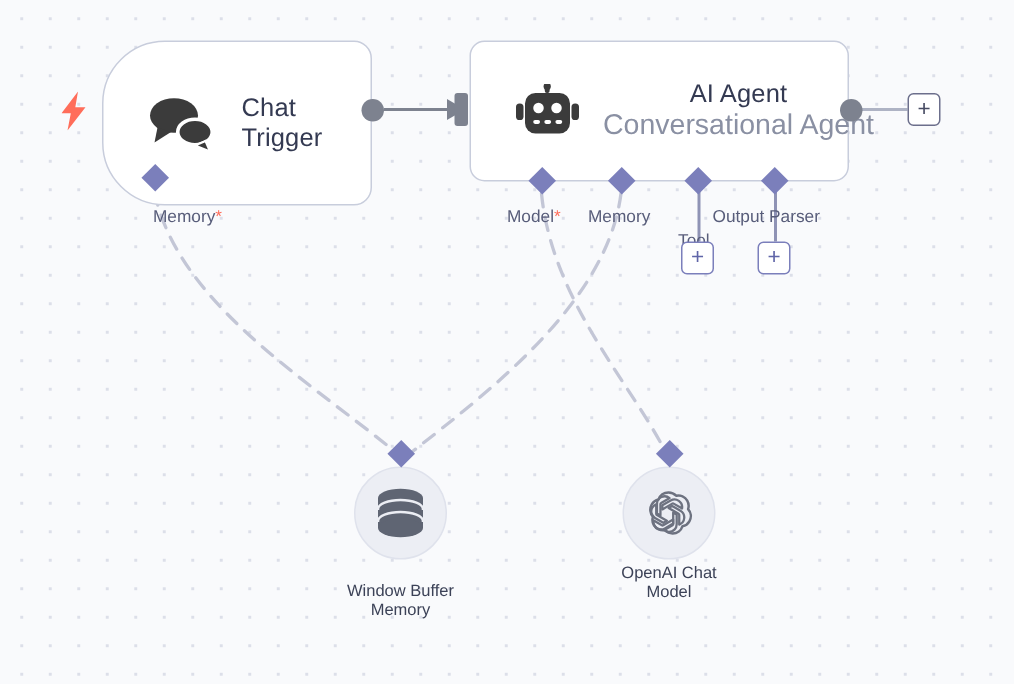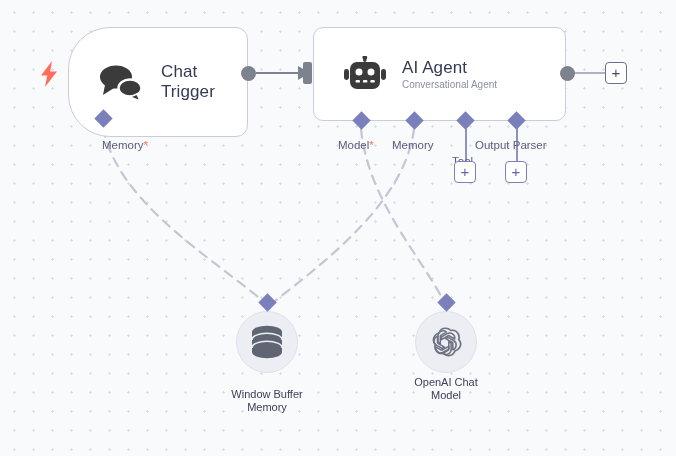--- a/index.html
+++ b/index.html
@@ -26,35 +26,36 @@
     border: 1.5px solid #c8cddc;
     display: flex;
     align-items: center;
     z-index: 4;
   }
   .node.trigger {
     border-radius: 42px 12px 12px 42px;
   }
   .node.standard {
     border-radius: 10px;
+    text-align: center;
   }
   #chat-trigger-node { left: 68px; top: 27px; width: 180px; height: 110px; padding-left: 28px; }
   #ai-agent-node    { left: 313px; top: 27px; width: 253px; height: 94px; padding-left: 30px; }
 
   .node-icon { flex: 0 0 auto; display:flex; align-items:center; justify-content:center; }
   .node-text { margin-left: 16px; line-height: 1.16; }
   .node-title {
     font-size: 17px;
     color: #343a52;
     font-weight: 400;
     letter-spacing: .1px;
     white-space: pre-line;
   }
   .node-subtitle {
-    font-size: 10px;
+    font-size: 19px;
     color: #8a90a3;
     margin-top: 1px;
     white-space: nowrap;
   }
 
   
   .subnode {
     position: absolute;
     width: 62px; height: 62px;
     border-radius: 50%;

